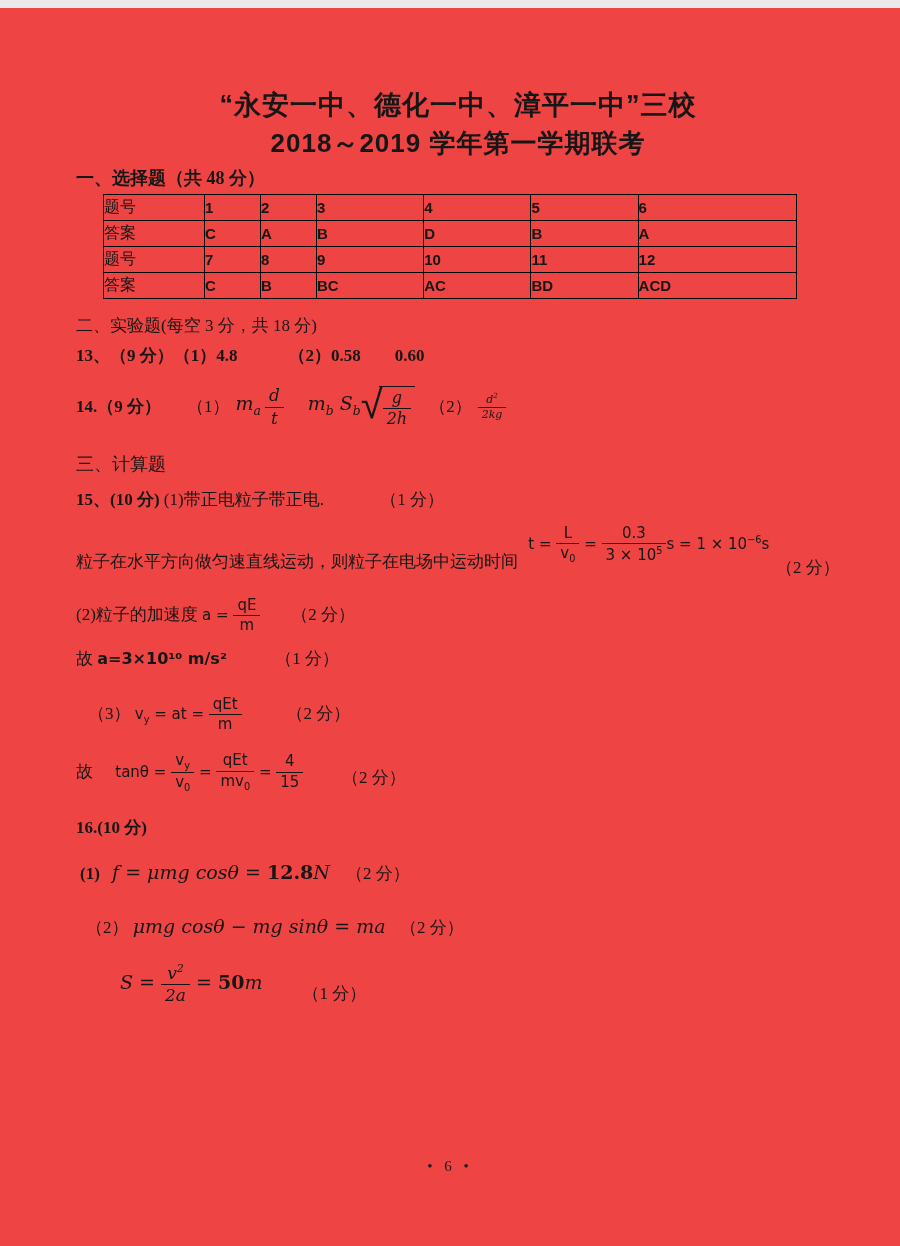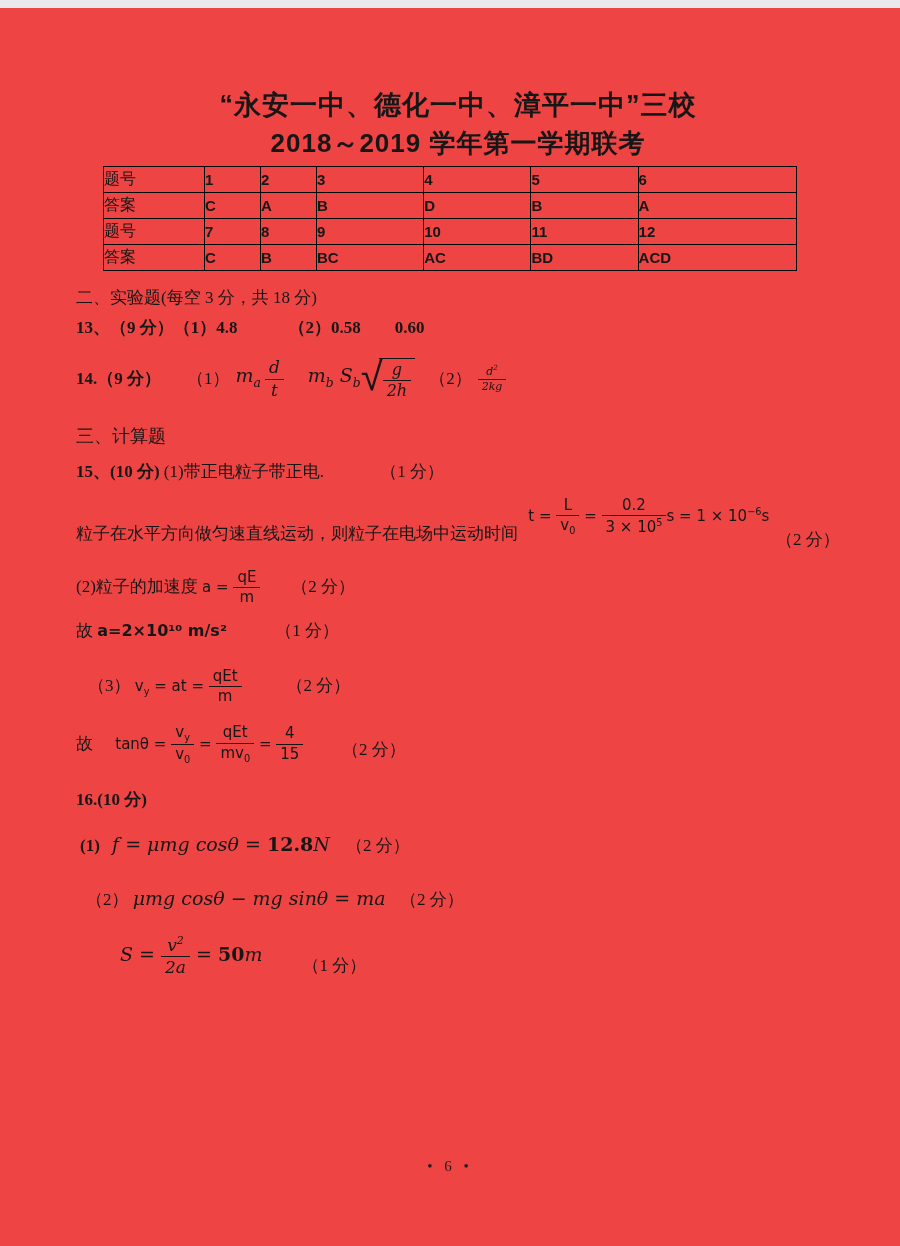--- a/index.html
+++ b/index.html
@@ -49,20 +49,21 @@
 </head>
 <body>
 
 <div class="page">
 
   <div>
     <div class="t1">“永安一中、德化一中、漳平一中”三校</div>
     <div class="t2">2018～2019 学年第一学期联考</div>
   </div>
 
+  <div class="h-sec" style="margin-top:4px;">一、选择题（共 48 分）</div>
 
   <table class="ans">
     <tbody>
         <tr>
       <td class="zh" style="width:100px;">题号</td>
       <td>1</td>
       <td>2</td>
       <td>3</td>
       <td>4</td>
       <td>5</td>
@@ -130,37 +131,37 @@
     <span class="b">15、(10 分)</span><span> (1)带正电粒子带正电.</span>
     <span class="score" style="margin-left:52px;">（1 分）</span>
   </div>
 
   <div class="line" style="margin-top:30px;">
     <span>粒子在水平方向做匀速直线运动，则粒子在电场中运动时间</span>
     <span class="ms raise" style="margin-left:6px;white-space:nowrap;">
       <span>t =</span>
       <span class="fr"><span class="nu">L</span><span class="de"><span>v</span><sub>0</sub></span></span>
       <span>=</span>
-      <span class="fr"><span class="nu">0.2</span><span class="de"><span>3 × 10</span><sup>5</sup></span></span><span>s = 1 × 10</span><sup>−6</sup><span>s</span>
+      <span class="fr"><span class="nu">0.3</span><span class="de"><span>3 × 10</span><sup>5</sup></span></span><span>s = 1 × 10</span><sup>−6</sup><span>s</span>
     </span>
     <span class="score drop6" style="margin-left:2px;">（2 分）</span>
   </div>
 
   <div class="line" style="margin-top:14px;">
     <span>(2)粒子的加速度</span>
     <span class="ms" style="white-space:nowrap;">
       <span>a =</span>
       <span class="fr"><span class="nu">qE</span><span class="de">m</span></span>
     </span>
     <span class="score" style="margin-left:26px;">（2 分）</span>
   </div>
 
   <div class="line" style="margin-top:12px;">
     <span>故</span>
-    <span class="ms" style="font-weight:600;font-size:16px;">a=2×10¹⁰ m/s²</span>
+    <span class="ms" style="font-weight:600;font-size:16px;">a=3×10¹⁰ m/s²</span>
     <span class="score" style="margin-left:44px;">（1 分）</span>
   </div>
 
   <div class="line" style="margin-top:24px;">
     <span style="margin-left:12px;">（3）</span>
     <span class="ms" style="white-space:nowrap;">
       <span>v</span><sub>y</sub>
       <span>= at =</span>
       <span class="fr"><span class="nu">qEt</span><span class="de">m</span></span>
     </span>

